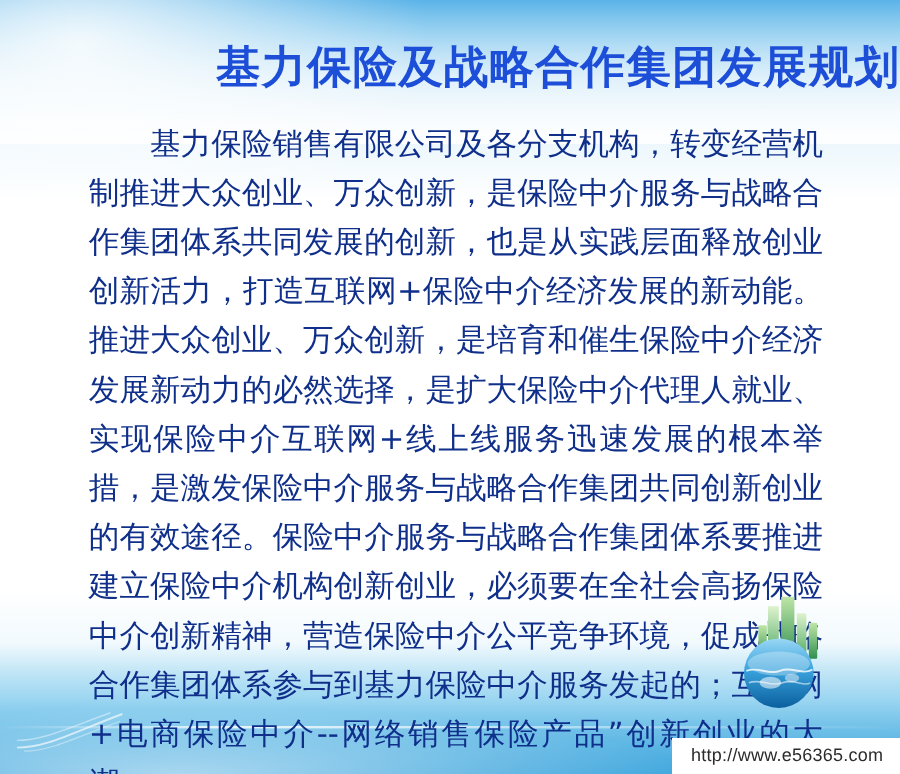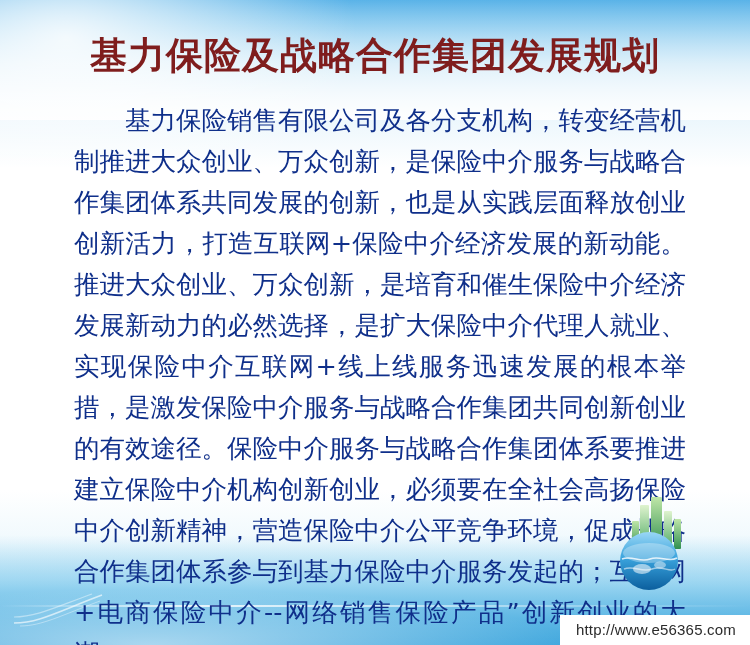--- a/index.html
+++ b/index.html
@@ -79,25 +79,25 @@
     pointer-events: none;
     opacity: 0.85;
   }
 
   
   .title {
     position: absolute;
     top: 34px;
     left: 0;
     right: 0;
-    text-align: center;
+    text-align: right;
     font-size: 37px;
     line-height: 1.2;
     font-weight: bold;
-    color: #7f1d1d;
+    color: #1d4ed8;
     letter-spacing: 1px;
     font-family: "DejaVu Sans", "Liberation Sans", sans-serif;
   }
 
   
   .body-text {
     position: absolute;
     top: 100px;
     left: 74px;
     width: 612px;

